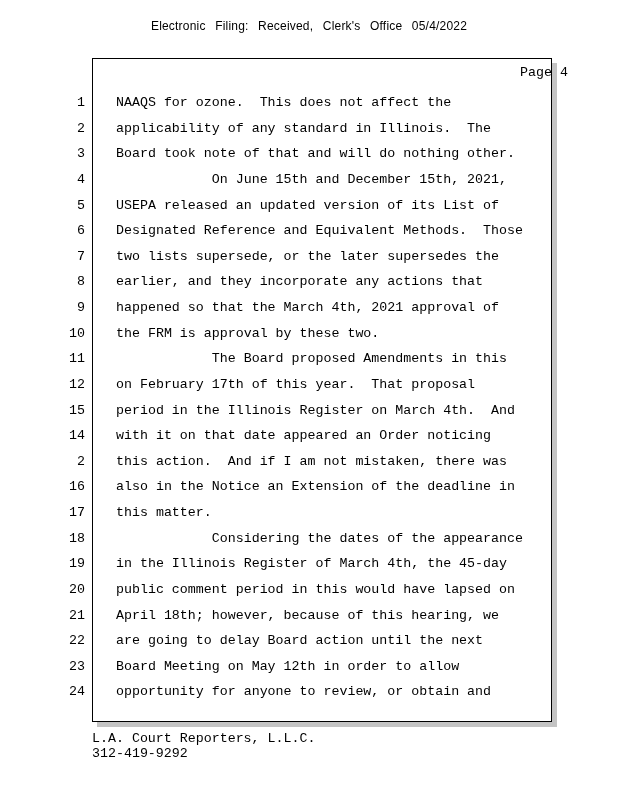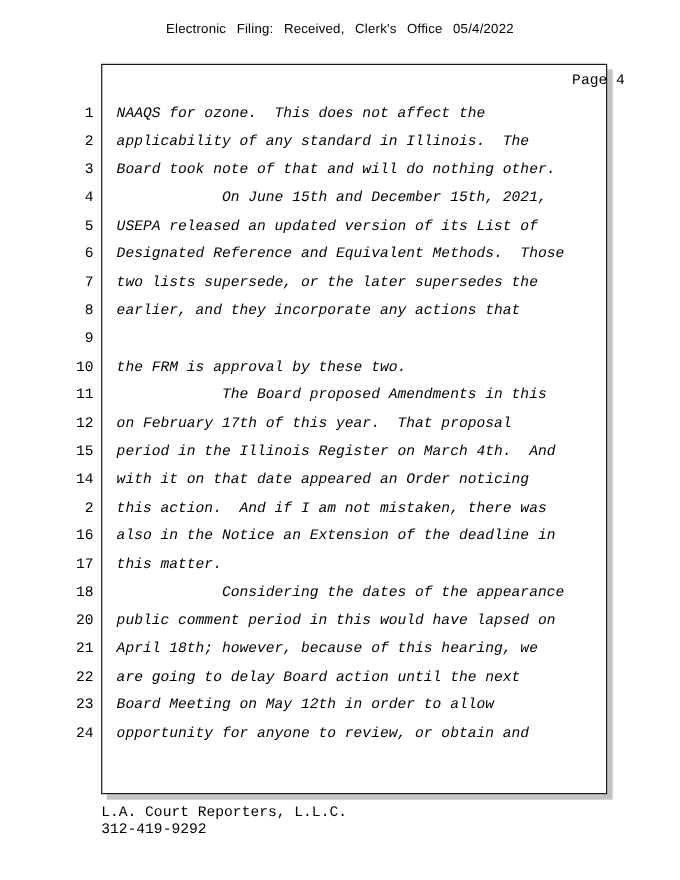--- a/index.html
+++ b/index.html
@@ -59,23 +59,22 @@
     white-space: pre;
   }
   .num {
     position: absolute;
     left: 0; top: 0; width: 85px;
     text-align: right;
     display: inline-block;
   }
   .txt {
     position: absolute;
-    left: 106px; top: 0;
+    left: 116px; top: 0;
     white-space: pre;
-    font-style: italic;
   }
   .footer {
     position: absolute;
     top: 732px; left: 92px; width: 460px;
     font-size: 13.3px;
     line-height: 14.6px;
   }
 </style>
 </head>
 <body style="background: rgb(255, 255, 255); color: rgb(0, 0, 0);">
@@ -92,30 +91,31 @@
 
   <div class="rows" id="rows">
       <div class="row"><span class="num">1</span><span class="txt">NAAQS for ozone.  This does not affect the</span></div>
       <div class="row"><span class="num">2</span><span class="txt">applicability of any standard in Illinois.  The</span></div>
       <div class="row"><span class="num">3</span><span class="txt">Board took note of that and will do nothing other.</span></div>
       <div class="row"><span class="num">4</span><span class="txt">            On June 15th and December 15th, 2021,</span></div>
       <div class="row"><span class="num">5</span><span class="txt">USEPA released an updated version of its List of</span></div>
       <div class="row"><span class="num">6</span><span class="txt">Designated Reference and Equivalent Methods.  Those</span></div>
       <div class="row"><span class="num">7</span><span class="txt">two lists supersede, or the later supersedes the</span></div>
       <div class="row"><span class="num">8</span><span class="txt">earlier, and they incorporate any actions that</span></div>
-      <div class="row"><span class="num">9</span></div>
+      <div class="row"><span class="num">9</span><span class="txt">happened so that the March 4th, 2021 approval of</span></div>
       <div class="row"><span class="num">10</span><span class="txt">the FRM is approval by these two.</span></div>
       <div class="row"><span class="num">11</span><span class="txt">            The Board proposed Amendments in this</span></div>
       <div class="row"><span class="num">12</span><span class="txt">on February 17th of this year.  That proposal</span></div>
       <div class="row"><span class="num">15</span><span class="txt">period in the Illinois Register on March 4th.  And</span></div>
       <div class="row"><span class="num">14</span><span class="txt">with it on that date appeared an Order noticing</span></div>
       <div class="row"><span class="num">2</span><span class="txt">this action.  And if I am not mistaken, there was</span></div>
       <div class="row"><span class="num">16</span><span class="txt">also in the Notice an Extension of the deadline in</span></div>
       <div class="row"><span class="num">17</span><span class="txt">this matter.</span></div>
       <div class="row"><span class="num">18</span><span class="txt">            Considering the dates of the appearance</span></div>
+      <div class="row"><span class="num">19</span><span class="txt">in the Illinois Register of March 4th, the 45-day</span></div>
       <div class="row"><span class="num">20</span><span class="txt">public comment period in this would have lapsed on</span></div>
       <div class="row"><span class="num">21</span><span class="txt">April 18th; however, because of this hearing, we</span></div>
       <div class="row"><span class="num">22</span><span class="txt">are going to delay Board action until the next</span></div>
       <div class="row"><span class="num">23</span><span class="txt">Board Meeting on May 12th in order to allow</span></div>
       <div class="row"><span class="num">24</span><span class="txt">opportunity for anyone to review, or obtain and</span></div>
     </div>
 
   <div class="footer">
     <div>L.A. Court Reporters, L.L.C.</div>
     <div>312-419-9292</div>

